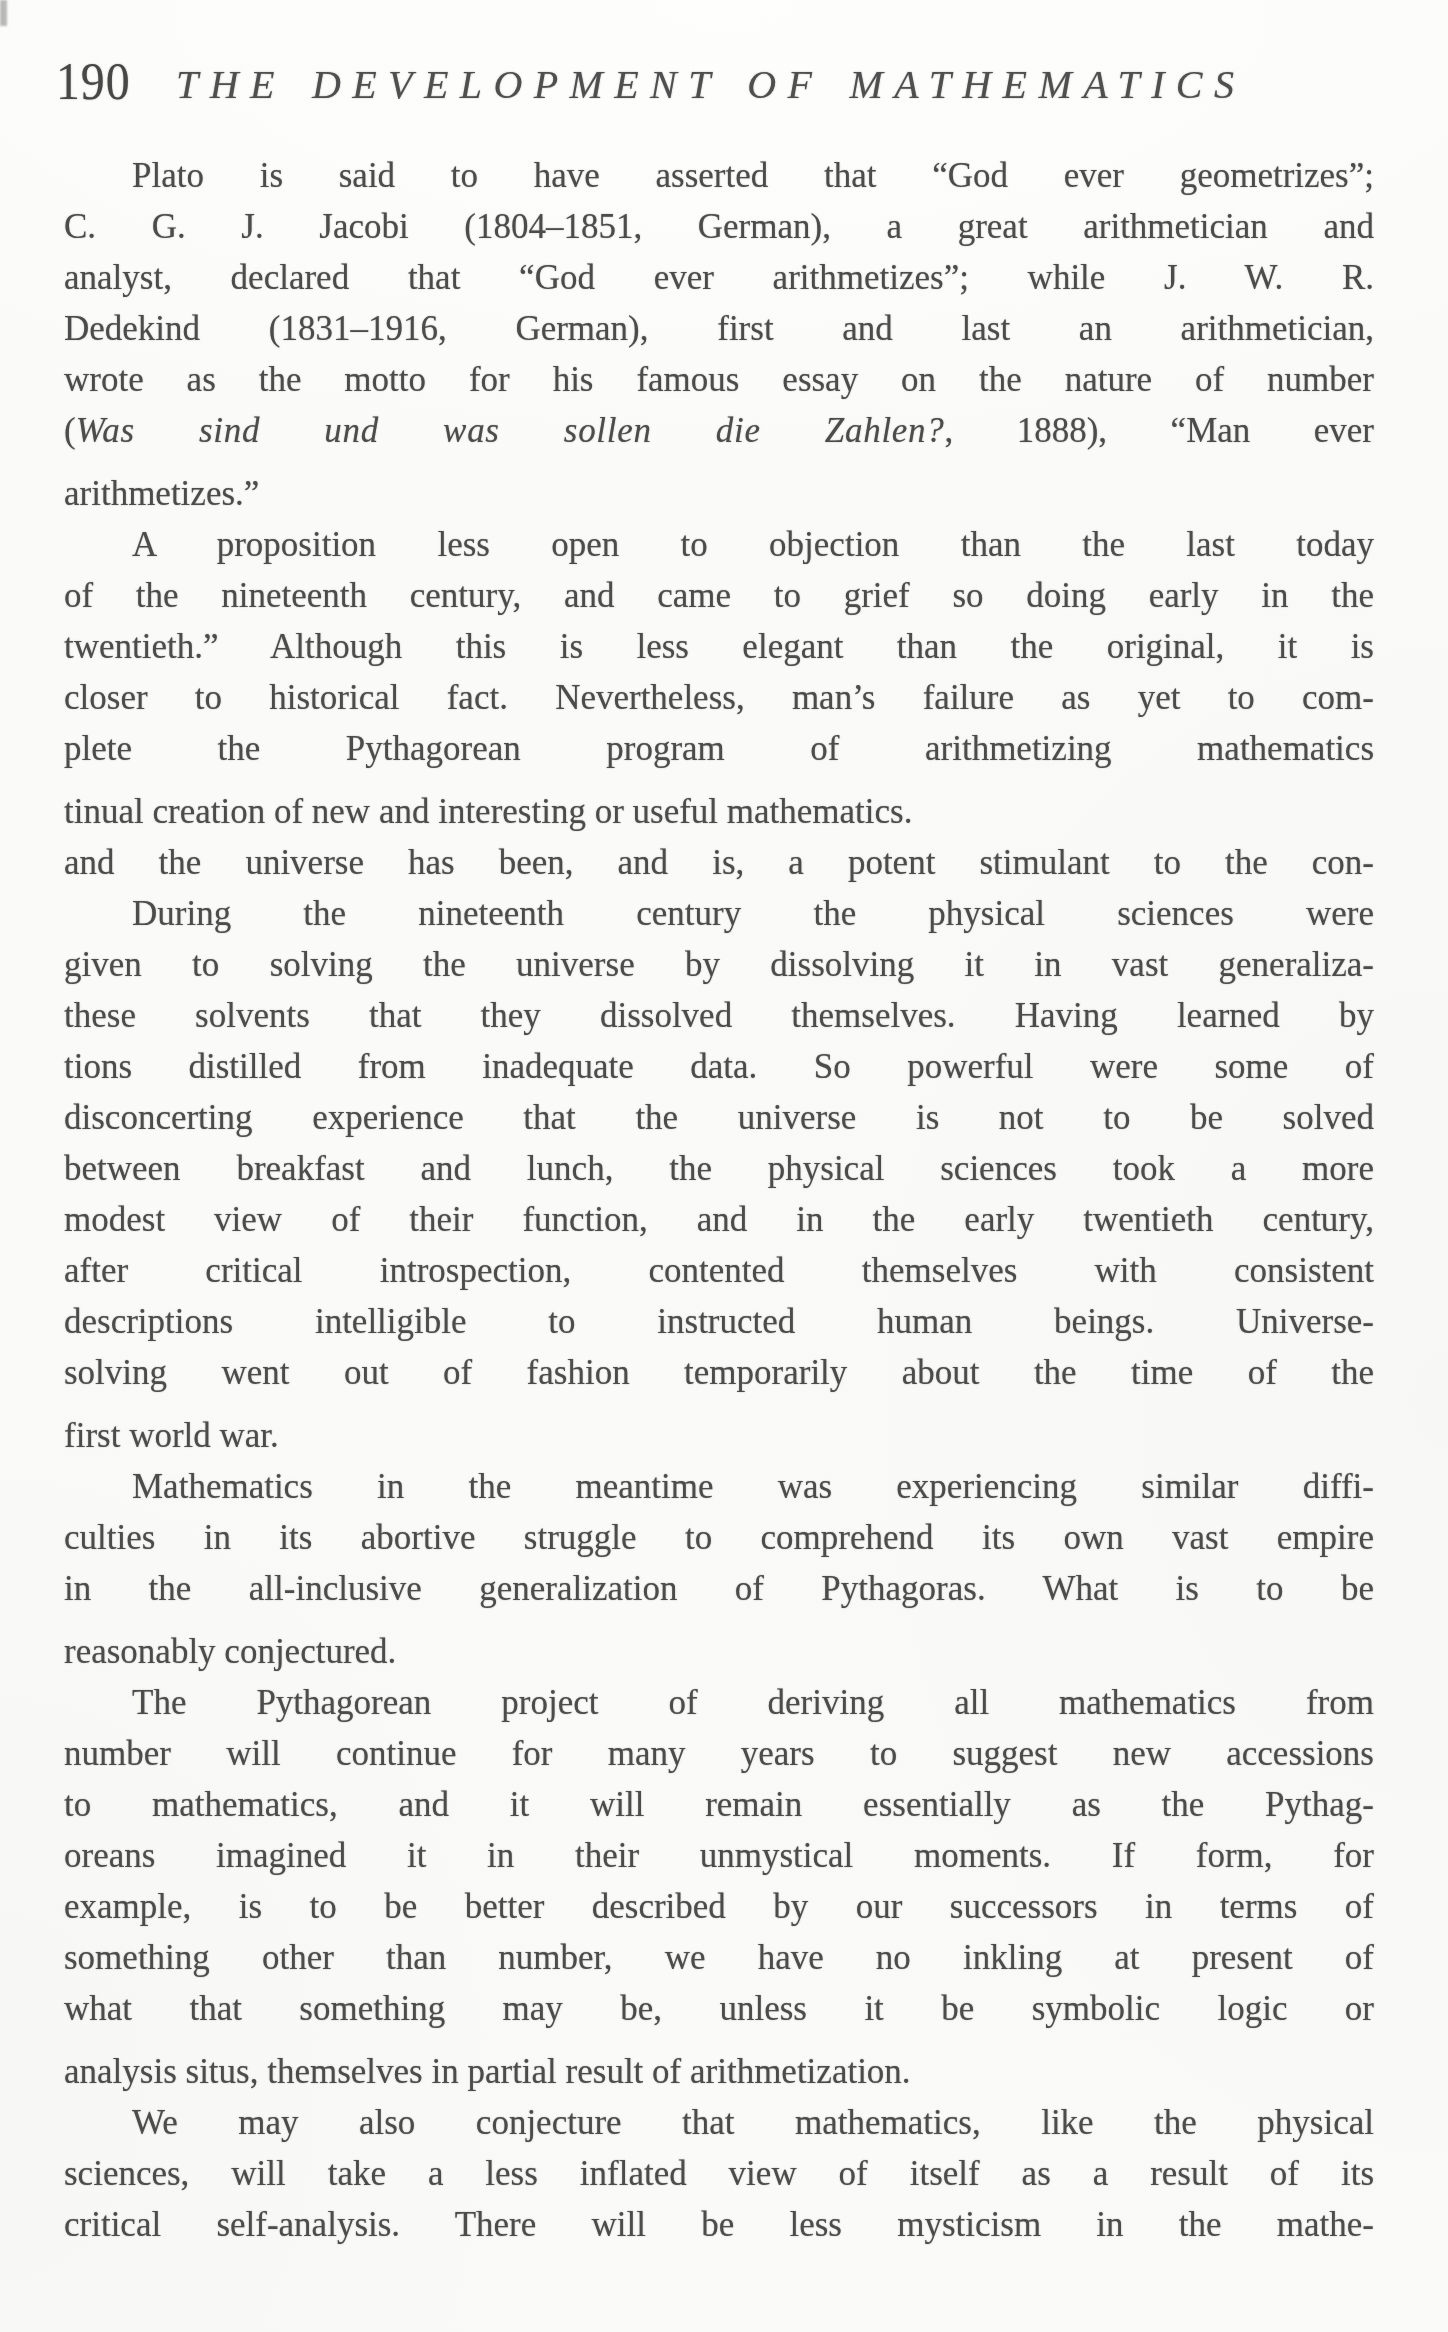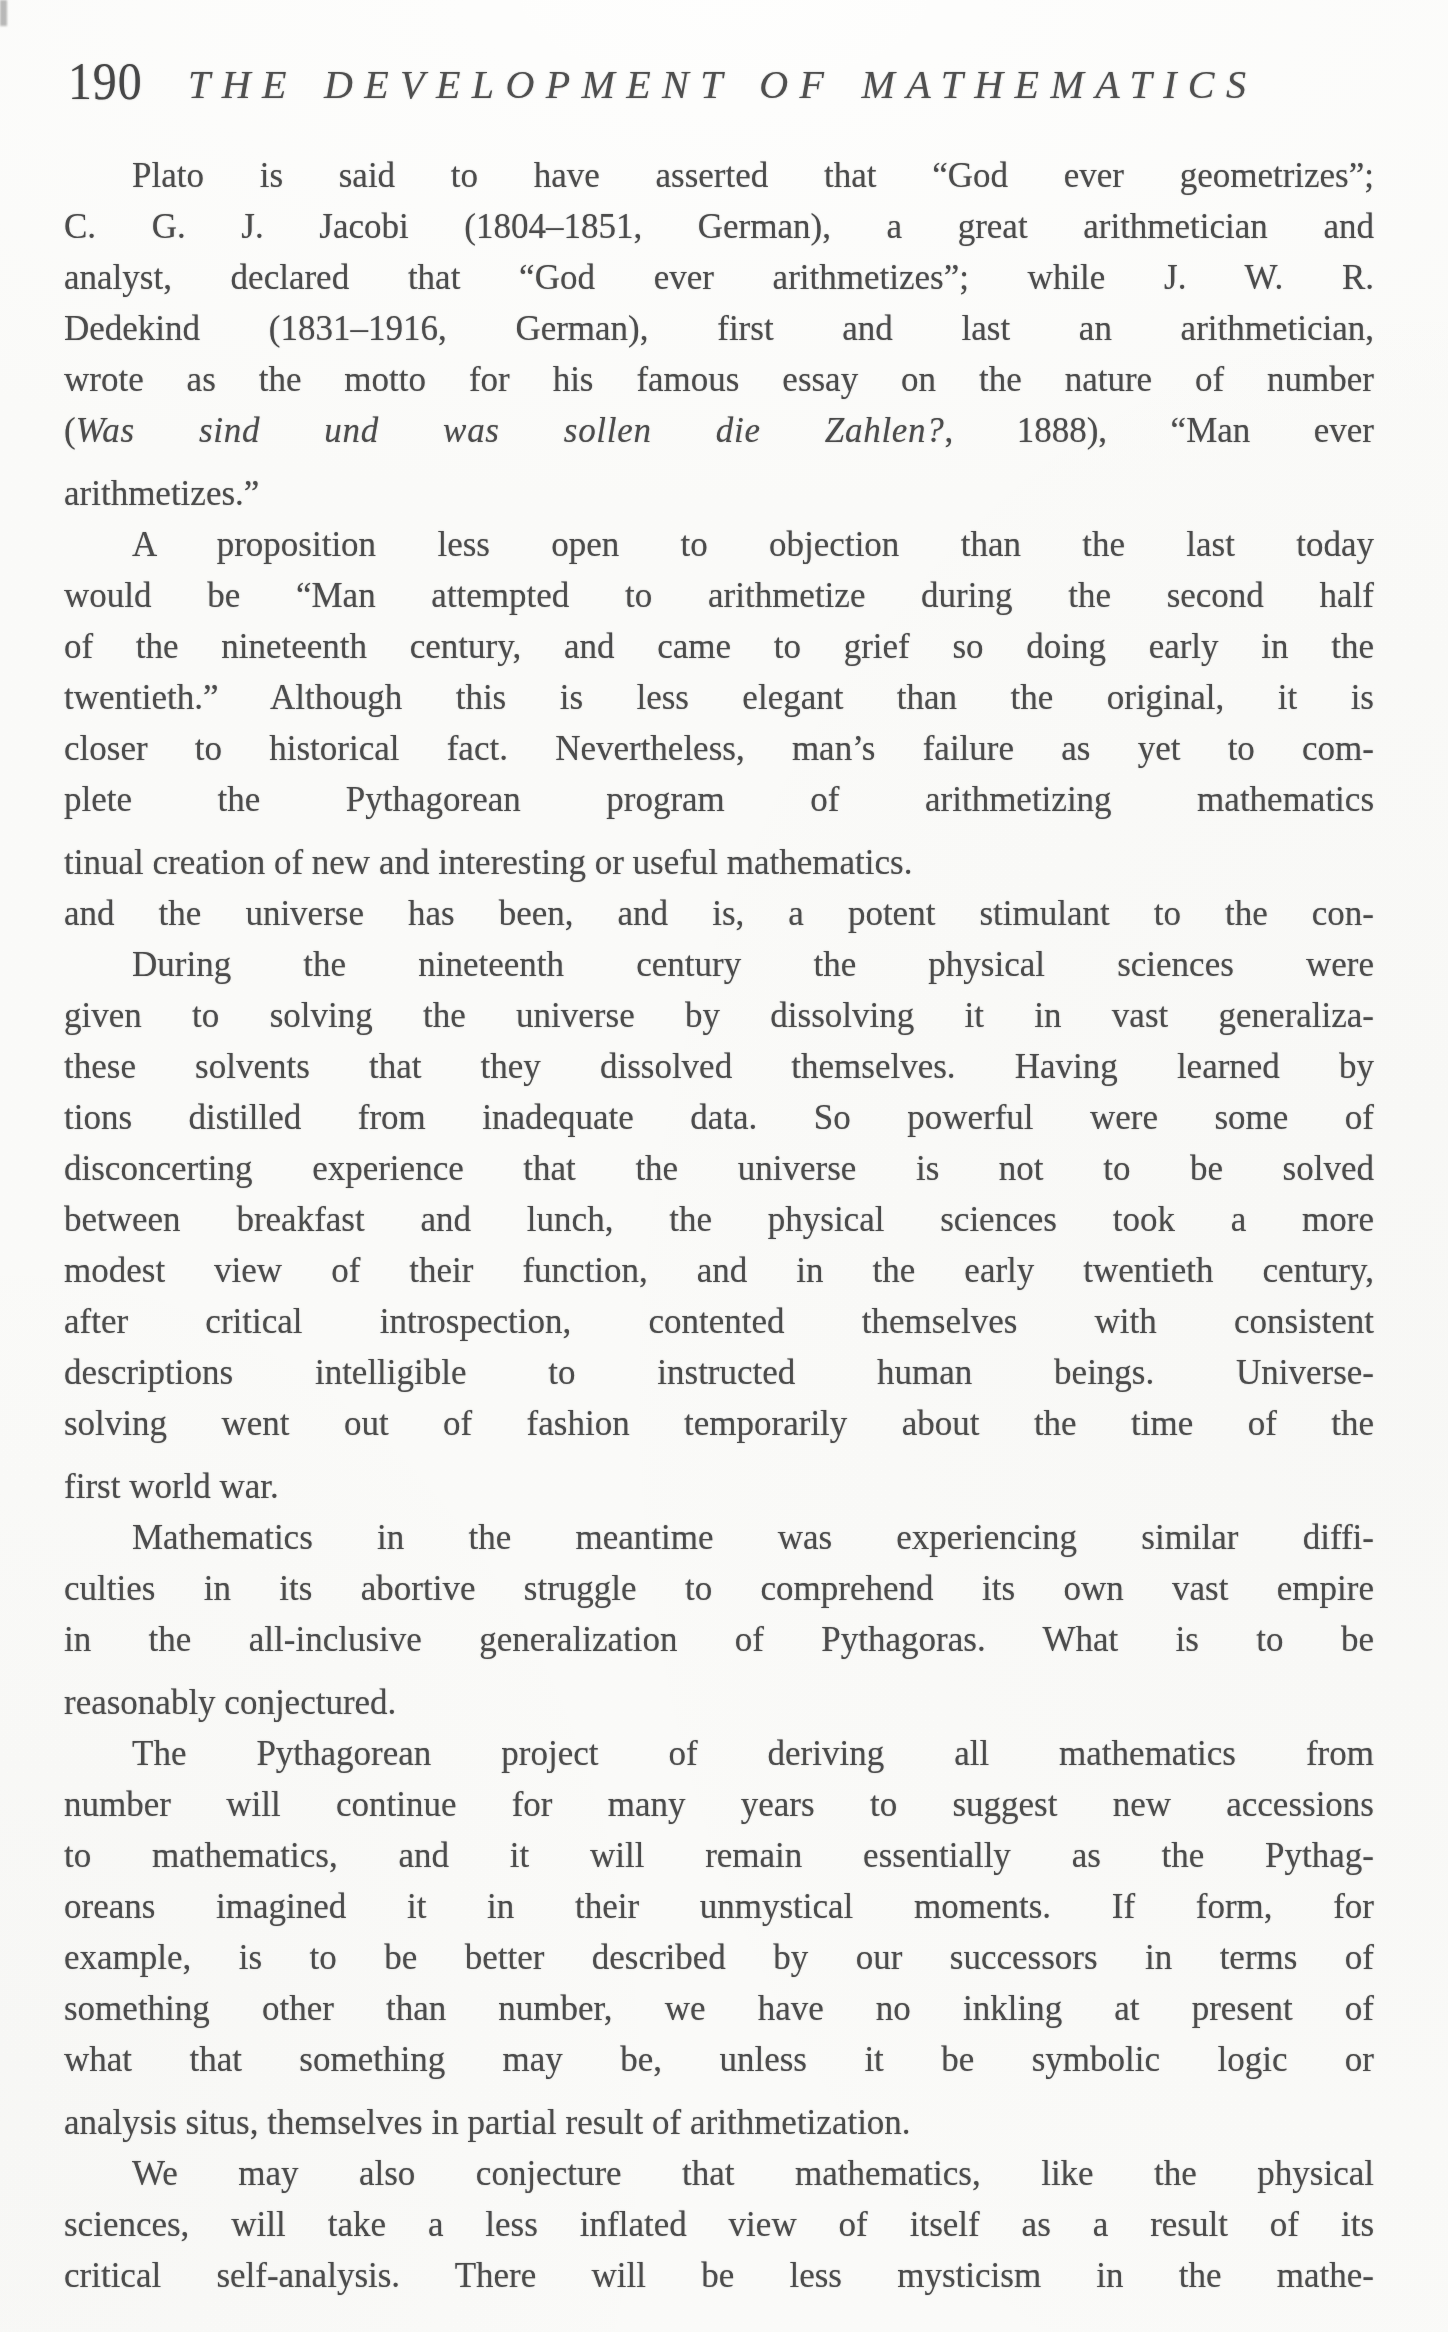--- a/index.html
+++ b/index.html
@@ -18,21 +18,21 @@
       radial-gradient(ellipse 1200px 500px at 50% 0%, rgba(255,255,255,0.6), rgba(0,0,0,0.008)),
       radial-gradient(ellipse 900px 1200px at 100% 60%, rgba(120,120,115,0.02), rgba(0,0,0,0)),
       radial-gradient(ellipse 700px 900px at 0% 90%, rgba(120,120,115,0.025), rgba(0,0,0,0));
     overflow: hidden;
     font-family: "Liberation Serif", serif;
     color: var(--ink);
   }
   
   .running-head {
     position: absolute;
-    left: 68px;
+    left: 56px;
     right: 64px;
     top: 52px;
     height: 56px;
   }
   .page-number {
     position: absolute;
     left: 0;
     bottom: 0;
     font-size: 52px;
     line-height: 1;
@@ -102,21 +102,20 @@
         <div class="line indent"><span>Plato is said to have asserted that “God ever geometrizes”;</span></div>
         <div class="line"><span>C. G. J. Jacobi (1804–1851, German), a great arithmetician and</span></div>
         <div class="line"><span>analyst, declared that “God ever arithmetizes”; while J. W. R.</span></div>
         <div class="line"><span>Dedekind (1831–1916, German), first and last an arithmetician,</span></div>
         <div class="line"><span>wrote as the motto for his famous essay on the nature of number</span></div>
         <div class="line"><span>(</span><em>Was sind und was sollen die Zahlen?</em><span>, 1888), “Man ever</span></div>
         <div class="line para-end"><span>arithmetizes.”</span></div>
       </div>
       <div class="paragraph">
         <div class="line indent"><span>A proposition less open to objection than the last today</span></div>
-        <div class="line"><span>would be “Man attempted to arithmetize during the second half</span></div>
         <div class="line"><span>of the nineteenth century, and came to grief so doing early in the</span></div>
         <div class="line"><span>twentieth.” Although this is less elegant than the original, it is</span></div>
         <div class="line"><span>closer to historical fact. Nevertheless, man’s failure as yet to com-</span></div>
         <div class="line"><span>plete the Pythagorean program of arithmetizing mathematics</span></div>
         <div class="line para-end"><span>tinual creation of new and interesting or useful mathematics.</span></div>
         <div class="line"><span>and the universe has been, and is, a potent stimulant to the con-</span></div>
       </div>
       <div class="paragraph">
         <div class="line indent"><span>During the nineteenth century the physical sciences were</span></div>
         <div class="line"><span>given to solving the universe by dissolving it in vast generaliza-</span></div>

